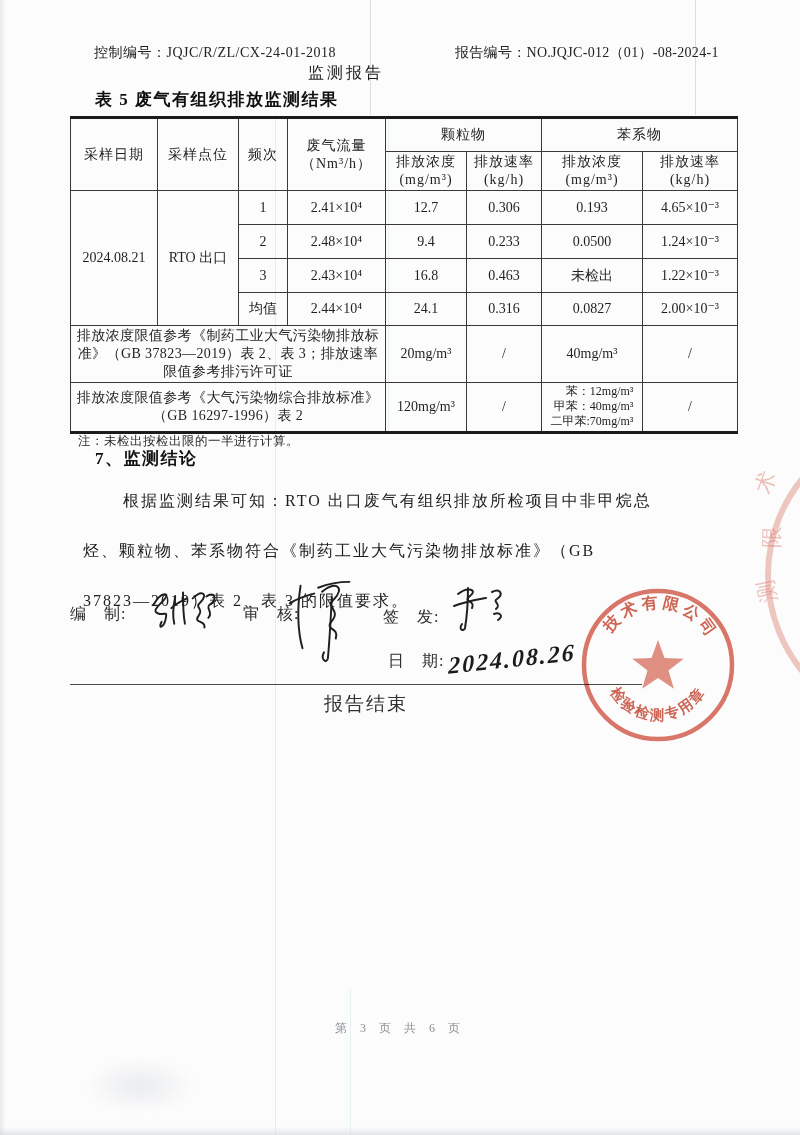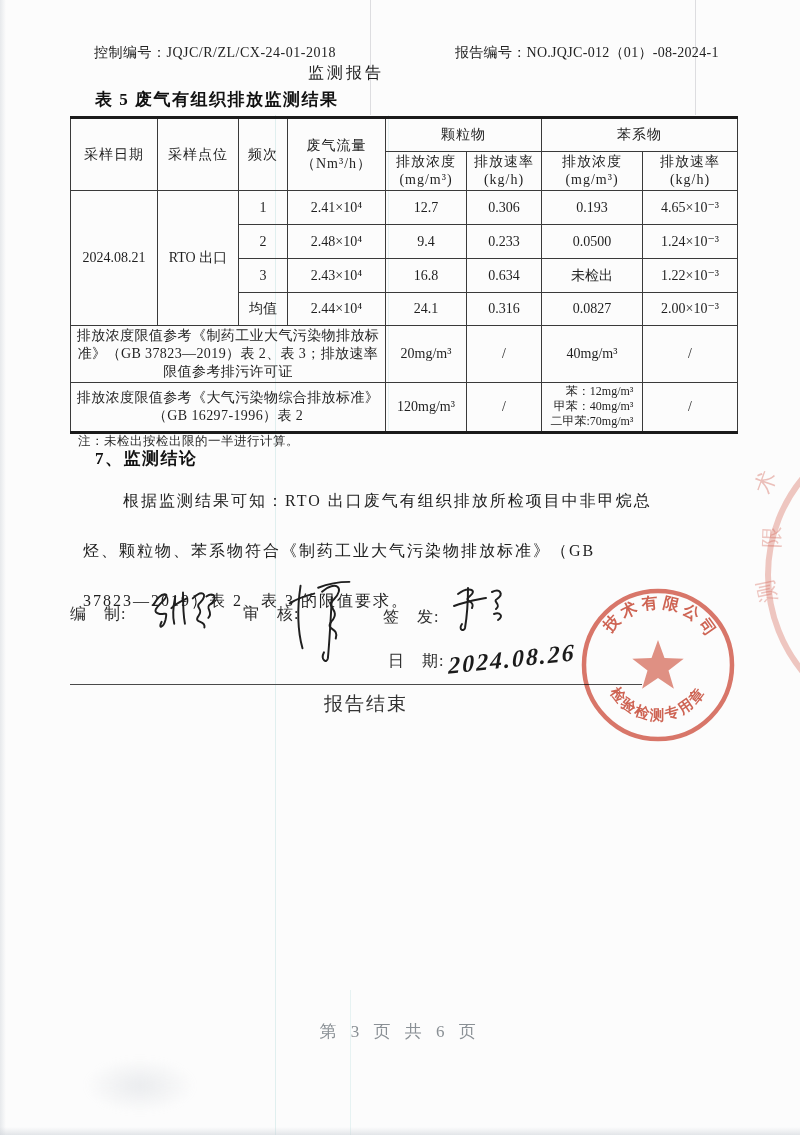--- a/index.html
+++ b/index.html
@@ -33,21 +33,21 @@
   .sig-label{font-size:16px;letter-spacing:1px;color:#2e2e2e;}
   .sig-svg path{fill:none;stroke:#1f1f1f;stroke-width:2;stroke-linecap:round;stroke-linejoin:round;}
   .hand-date{left:448px;top:646px;font-size:24px;font-style:italic;font-weight:bold;color:#1b1b1b;
              transform:rotate(-6deg) skewX(-6deg);letter-spacing:2px;}
   .end-rule{left:70px;top:684px;width:572px;height:0;border-top:1.5px solid #4a4a4a;}
   .end-text{left:0;top:691px;width:732px;text-align:center;font-size:19px;letter-spacing:2px;color:#333;}
   
   .stamp{left:578px;top:585px;width:160px;height:160px;mix-blend-mode:multiply;}
   .edge-stamp{left:735px;top:430px;width:65px;height:290px;mix-blend-mode:multiply;}
   
-  .footer{left:0;top:1020px;width:800px;text-align:center;font-size:17px;letter-spacing:5px;color:#8a9095;}
+  .footer{left:0;top:1020px;width:800px;text-align:center;font-size:12px;letter-spacing:5px;color:#8a9095;}
   
   .scanline{pointer-events:none;}
   .smudge{left:85px;top:1058px;width:110px;height:55px;border-radius:50%;
           background:radial-gradient(closest-side,rgba(190,196,205,.28),rgba(190,196,205,0));filter:blur(3px);}
   .edge-bottom{left:0;top:1127px;width:800px;height:8px;background:linear-gradient(to bottom,rgba(215,219,224,0),rgba(205,210,216,.55));}
   .edge-left{left:0;top:0;width:6px;height:1135px;background:linear-gradient(to right,rgba(205,210,216,.45),rgba(205,210,216,0));}
 </style>
 </head>
 <body>
 
@@ -123,21 +123,21 @@
         <td>2.48×10⁴</td>
         <td>9.4</td>
         <td>0.233</td>
         <td>0.0500</td>
         <td>1.24×10⁻³</td>
       </tr>
       <tr class="drow">
         <td>3</td>
         <td>2.43×10⁴</td>
         <td>16.8</td>
-        <td>0.634</td>
+        <td>0.463</td>
         <td>未检出</td>
         <td>1.22×10⁻³</td>
       </tr>
       <tr class="drow4">
         <td>均值</td>
         <td>2.44×10⁴</td>
         <td>24.1</td>
         <td>0.316</td>
         <td>0.0827</td>
         <td>2.00×10⁻³</td>

